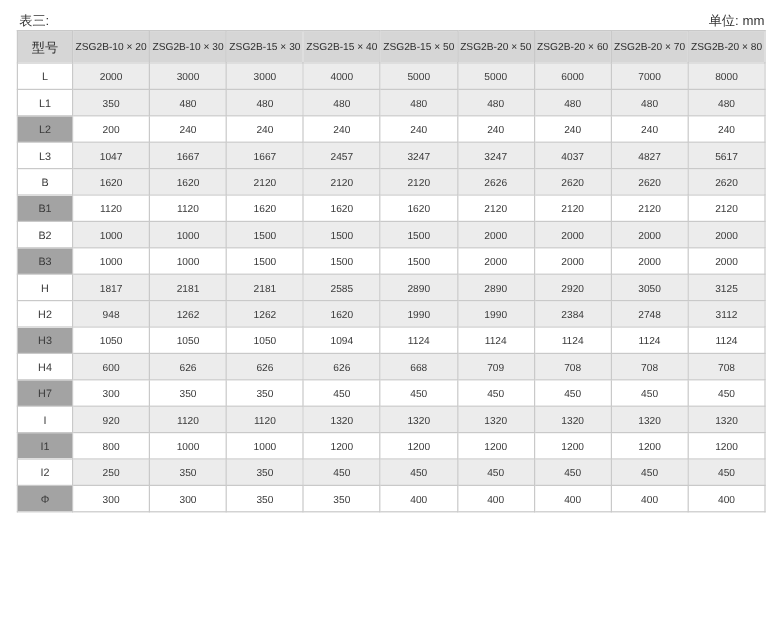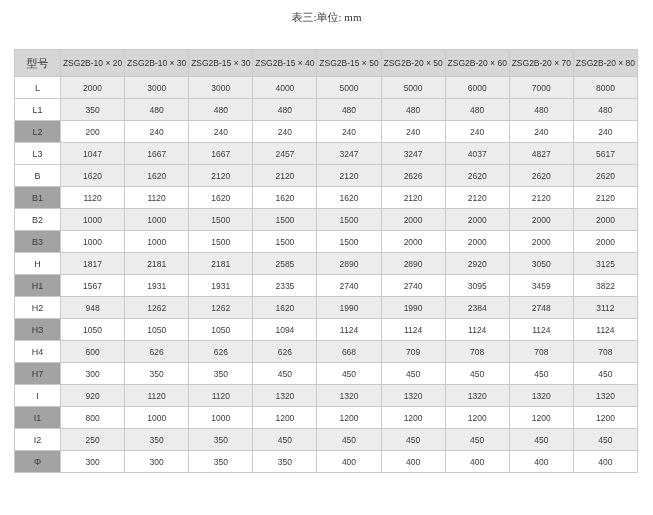--- a/index.html
+++ b/index.html
@@ -16,27 +16,26 @@
   }
   .page {
     position: relative;
     width: 653px;
     height: 515px;
     box-sizing: border-box;
     padding: 10px 14px 0 14px;
   }
   .header-row {
     display: flex;
-    justify-content: center;
+    justify-content: space-between;
     align-items: baseline;
     font-size: 11px;
     color: #333333;
-    margin-bottom: 24px;
+    margin-bottom: 0;
     padding: 0 2px;
-    font-family: Liberation Serif, serif;
   }
   .caption {
     font-size: 11px;
     color: #333333;
   }
   .unit {
     font-size: 11px;
     color: #333333;
   }
   table.spec {
@@ -221,32 +220,20 @@
         <td>1817</td>
         <td>2181</td>
         <td>2181</td>
         <td>2585</td>
         <td>2890</td>
         <td>2890</td>
         <td>2920</td>
         <td>3050</td>
         <td>3125</td>
       </tr>
-      <tr class="plain">
-        <td class="rowlabel">H1</td>
-        <td>1567</td>
-        <td>1931</td>
-        <td>1931</td>
-        <td>2335</td>
-        <td>2740</td>
-        <td>2740</td>
-        <td>3095</td>
-        <td>3459</td>
-        <td>3822</td>
-      </tr>
       <tr class="shaded">
         <td class="rowlabel">H2</td>
         <td>948</td>
         <td>1262</td>
         <td>1262</td>
         <td>1620</td>
         <td>1990</td>
         <td>1990</td>
         <td>2384</td>
         <td>2748</td>

